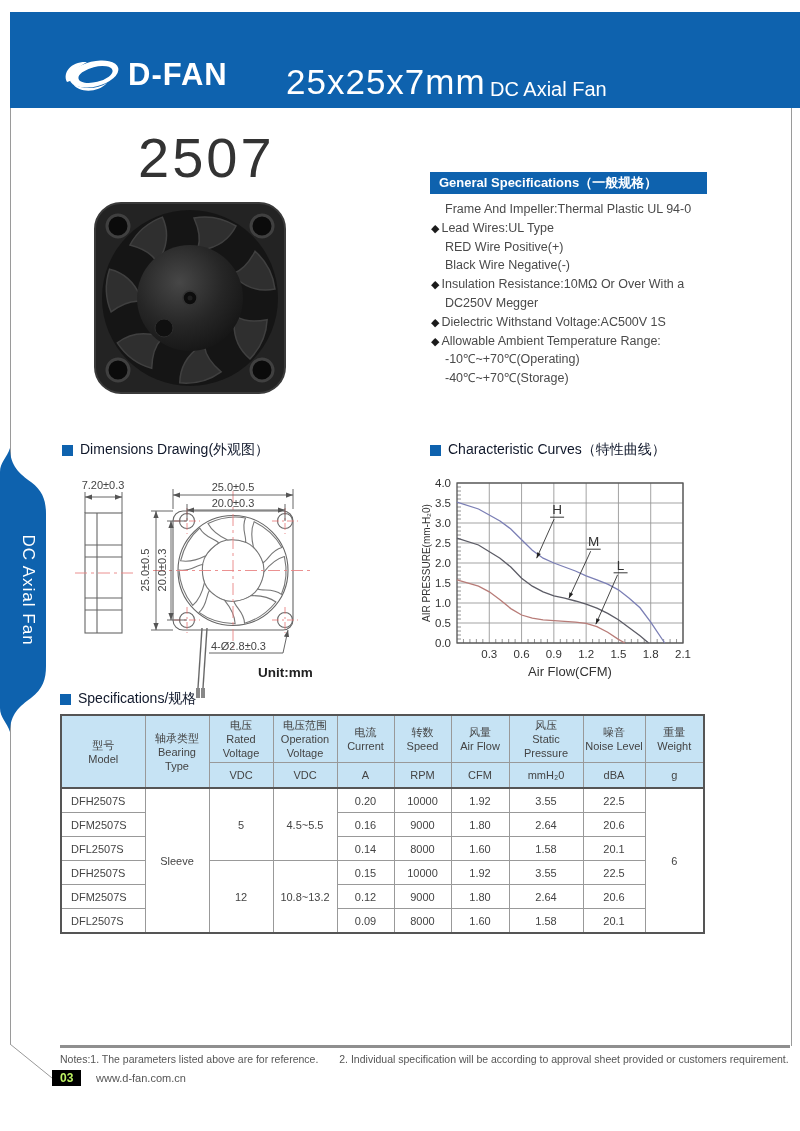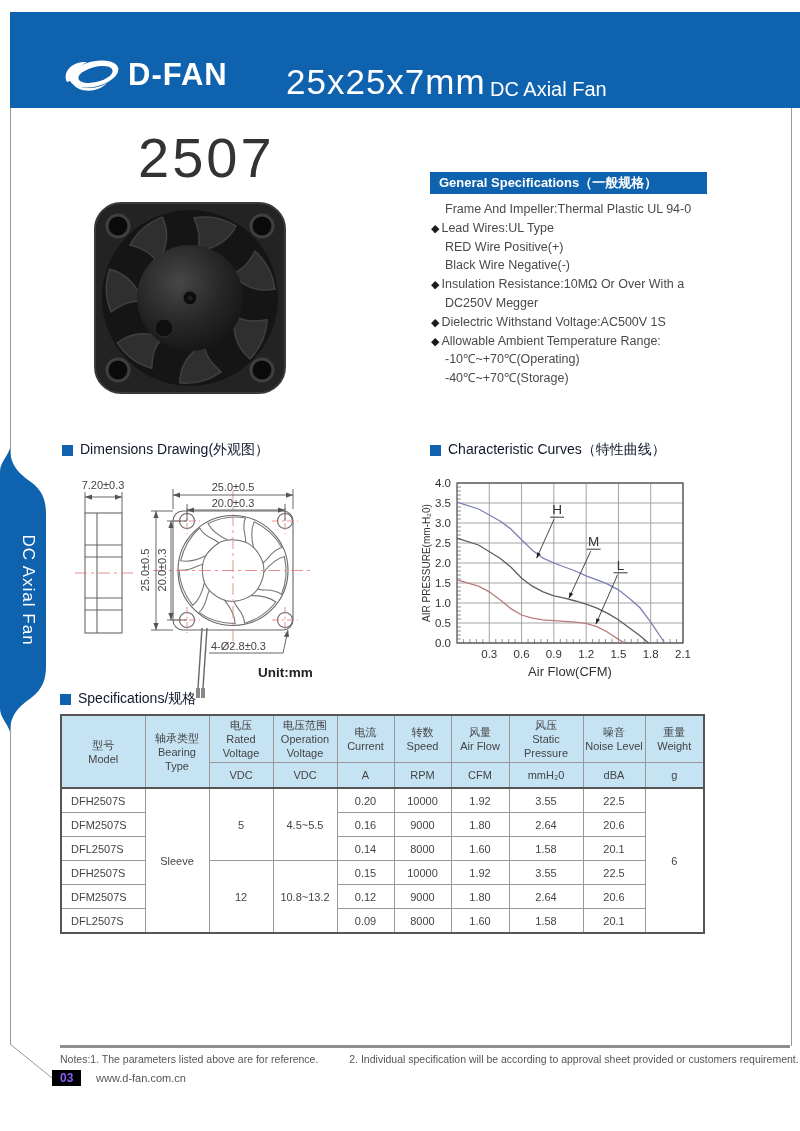--- a/index.html
+++ b/index.html
@@ -56,22 +56,22 @@
   .spec-table thead th{background:var(--thbg);}
   .spec-table thead tr.main th{height:46px;}
   .spec-table thead tr.units th{height:24px;}
   .spec-table tbody td{height:23px;background:#fff;}
   .spec-table td.model{text-align:left;padding-left:9px;}
   .hcell div{line-height:14px;}
 
   
   .footer-line{position:absolute;left:60px;top:1045px;width:730px;height:3px;background:#8f8f8f;}
   .notes{position:absolute;left:60px;top:1053px;font-size:10.5px;color:#555;white-space:nowrap;}
-  .notes .n2{margin-left:28px;}
-  .page-no{position:absolute;left:52px;top:1070px;background:#000;color:#8b5cf6;font-size:12px;font-weight:bold;
+  .notes .n2{margin-left:18px;}
+  .page-no{position:absolute;left:52px;top:1070px;background:#000;color:#bef264;font-size:12px;font-weight:bold;
     padding:1px 8px;}
   .website{position:absolute;left:96px;top:1072px;font-size:11px;color:#555;}
   .corner-diag{position:absolute;left:6px;top:1040px;}
 </style>
 </head>
 <body>
 
 <div class="page">
 
   <div class="topbar">

